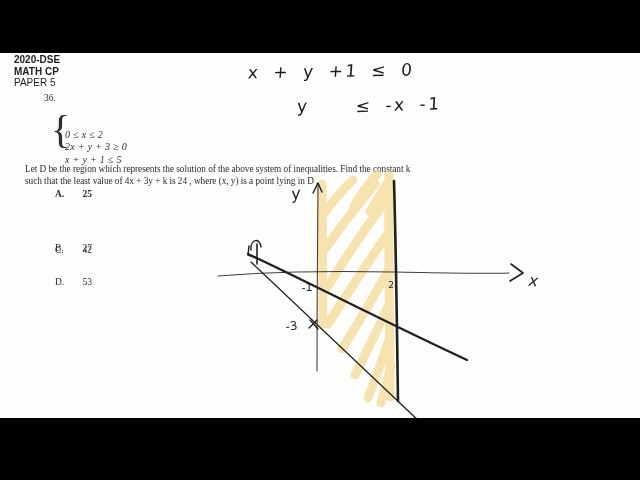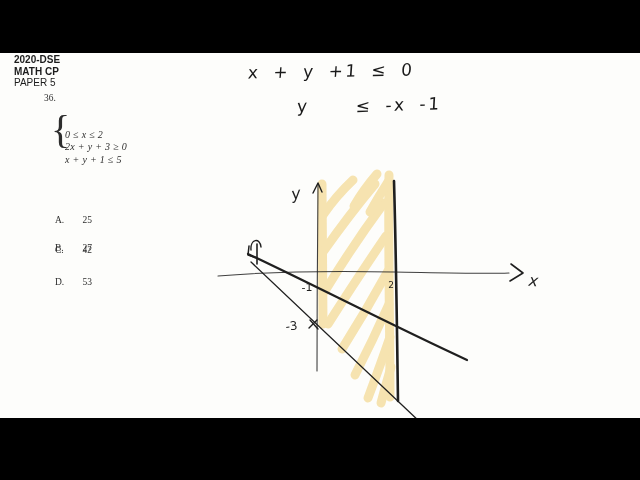--- a/index.html
+++ b/index.html
@@ -48,22 +48,26 @@
 
   <div class="abs qline qnum">36.</div>
 
   <div class="abs brace">{</div>
   <div class="abs sys">
     <div>0 ≤ x ≤ 2</div>
     <div>2x + y + 3 ≥ 0</div>
     <div>x + y + 1 ≤ 5</div>
   </div>
 
+  <div class="abs stmt">
+    <div>Let D be the region which represents the solution of the above system of inequalities.  Find the constant k</div>
+    <div>such that the least value of 4x + 3y + k is 24 ,  where (x, y) is a point lying in D .</div>
+  </div>
 
-  <div class="abs opt" style="top:162px;">
+  <div class="abs opt" style="top:136px;font-weight:bold;">
     <span class="lab">A.</span>
     <span>25</span>
   </div>
   <div class="abs opt" style="top:170px;margin-top:20px;">
     <span class="lab">B.</span>
     <span>27</span>
   </div>
   <div class="abs opt" style="top:192px;">
     <span class="lab">C.</span>
     <span>42</span>

